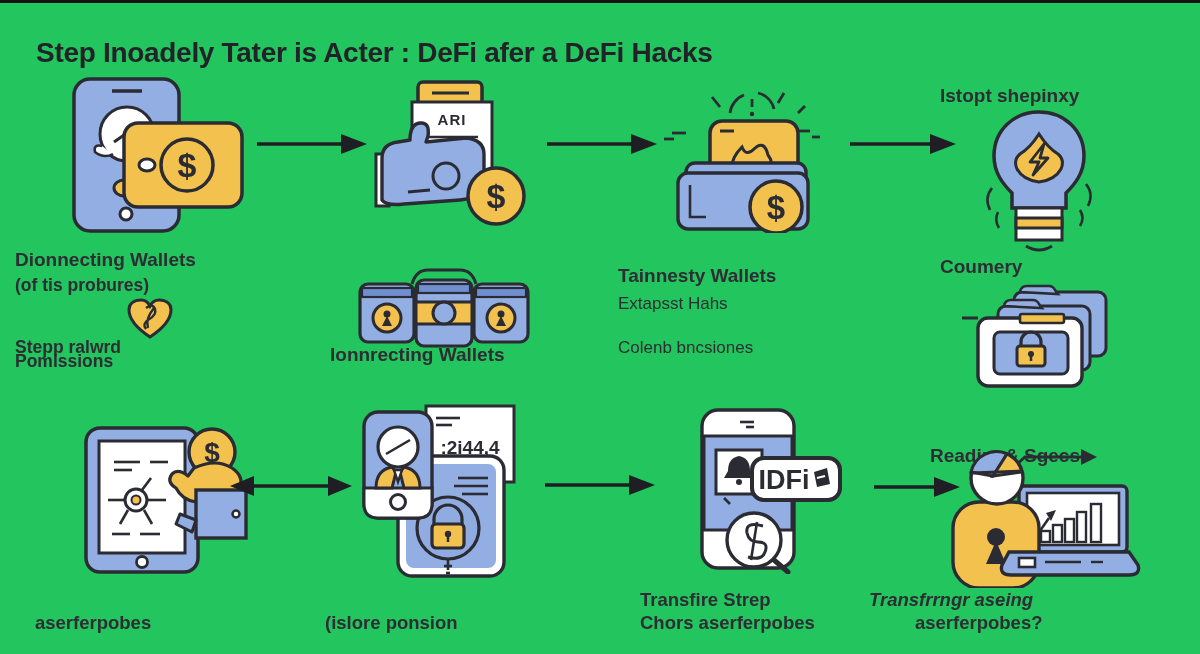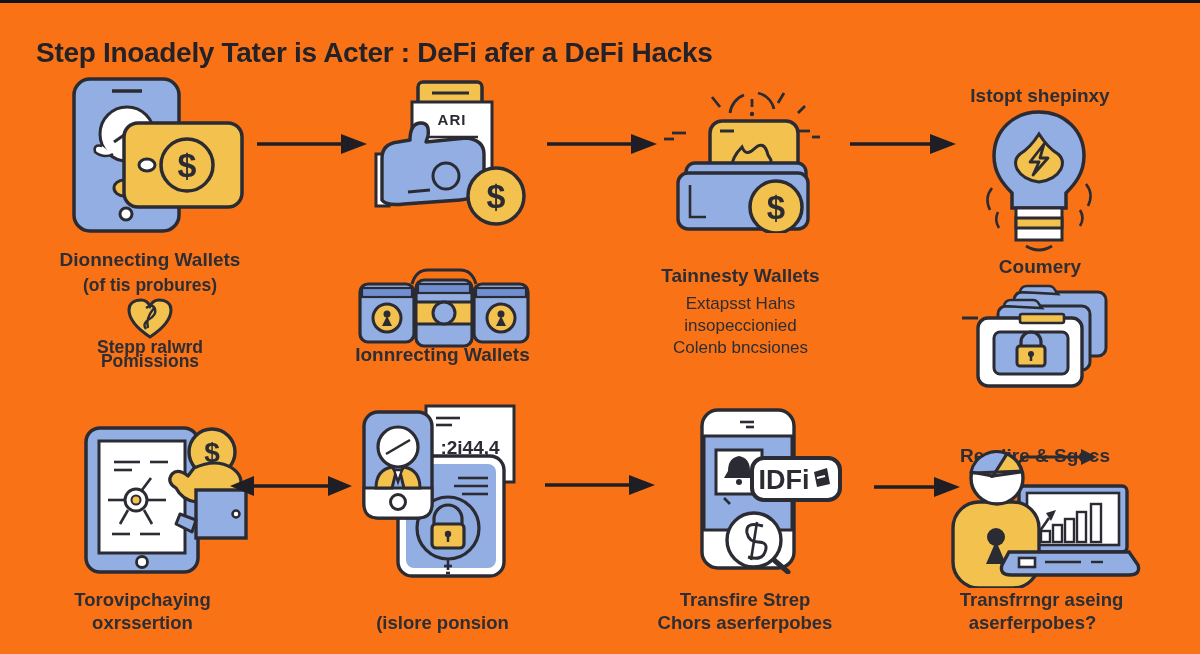--- a/index.html
+++ b/index.html
@@ -1,21 +1,21 @@
 <!DOCTYPE html>
 <html><head>
 <meta charset="utf-8">
 <style>
   html,body{margin:0;padding:0;background:#fff;}
   #canvas{
-    position:relative;width:1200px;height:654px;background:#f97316;overflow:hidden;
+    position:relative;width:1200px;height:654px;background:#22c55e;overflow:hidden;
     font-family:"Liberation Sans","DejaVu Sans",sans-serif;color:#2d2d33;
   }
   .abs{position:absolute;}
-  .lbl{position:absolute;text-align:center;color:#2d2d33;}
+  .lbl{position:absolute;color:#2d2d33;}
   .big{font-size:19px;font-weight:700;line-height:24px;}
   .med{font-size:17.5px;font-weight:600;line-height:22px;}
   .reg{font-size:17px;font-weight:500;line-height:22.5px;}
   .b2{font-size:18.5px;font-weight:700;line-height:24px;}
   .title{
     position:absolute;left:36px;top:18px;font-size:28px;font-weight:700;
     color:#222228;letter-spacing:-0.3px;
   }
   .topbar{position:absolute;left:0;top:0;width:1200px;height:3px;background:#141418;}
   svg{display:block;}
@@ -130,21 +130,20 @@
       <rect x="24" y="80" width="120" height="22" rx="9" fill="#93aee3" stroke="#2b2b33" stroke-width="3.4"></rect>
       <rect x="16" y="90" width="130" height="56" rx="10" fill="#93aee3" stroke="#2b2b33" stroke-width="3.4"></rect>
       <polyline points="28,102 28,134 44,134" fill="none" stroke="#2b2b33" stroke-width="2.6"></polyline>
       <circle cx="114" cy="124" r="26" fill="#f2c14e" stroke="#2b2b33" stroke-width="3.5"></circle>
       <text x="114" y="136" font-size="33" font-weight="bold" text-anchor="middle" fill="#2b2b33">$</text>
     </svg>
   </div>
 
   <div class="lbl reg" style="left:618px;top:293px;width:245px;">Extapsst Hahs</div>
   <div class="lbl big" style="left:618px;top:264px;width:245px;">Tainnesty Wallets</div>
-  <div class="lbl reg" style="left:618px;top:315px;width:245px;">insopeccionied</div>
   <div class="lbl reg" style="left:618px;top:337px;width:245px;">Colenb bncsiones</div>
 
   <div class="abs" style="left:848px;top:131px;">
     <svg width="108" height="26" viewBox="0 0 108 26">
       <line x1="2" y1="13" x2="84" y2="13" stroke="#1e1e24" stroke-width="3.5"></line>
       <polygon points="82,3 108,13 82,23" fill="#1e1e24"></polygon>
     </svg>
   </div>
 
   <div class="lbl big" style="left:940px;top:84px;width:200px;">Istopt shepinxy</div>
@@ -198,22 +197,21 @@
       <line x1="34" y1="116" x2="52" y2="116" stroke="#2b2b33" stroke-width="2.6"></line>
       <line x1="62" y1="116" x2="82" y2="116" stroke="#2b2b33" stroke-width="2.6"></line>
       <circle cx="134" cy="34" r="23" fill="#f2c14e" stroke="#2b2b33" stroke-width="3.4"></circle>
       <text x="134" y="44" font-size="28" font-weight="bold" text-anchor="middle" fill="#2b2b33">$</text>
       <path d="M98,70 Q88,64 94,56 Q100,50 110,58 L116,50 Q138,40 154,50 Q166,58 162,70 L160,80 L118,84 Q104,82 98,70 Z" fill="#f2c14e" stroke="#2b2b33" stroke-width="3.2" stroke-linejoin="round"></path>
       <rect x="118" y="72" width="50" height="48" fill="#93aee3" stroke="#2b2b33" stroke-width="3.4"></rect>
       <circle cx="158" cy="96" r="3.5" fill="#fff" stroke="#2b2b33" stroke-width="2.5"></circle>
       <polygon points="102,96 118,102 114,114 98,106" fill="#93aee3" stroke="#2b2b33" stroke-width="3" stroke-linejoin="round"></polygon>
     </svg>
   </div>
-  <div class="lbl b2" style="left:35px;top:588px;width:215px;">Torovipchaying</div>
-  <div class="lbl b2" style="left:35px;top:611px;width:215px;">oxrssertion</div>
+  <div class="lbl b2" style="left:35px;top:611px;width:215px;">aserferpobes</div>
 
   <div class="abs" style="left:228px;top:472px;">
     <svg width="126" height="28" viewBox="0 0 126 28">
       <polygon points="26,4 2,14 26,24" fill="#1e1e24"></polygon>
       <polygon points="100,4 124,14 100,24" fill="#1e1e24"></polygon>
       <line x1="20" y1="14" x2="106" y2="14" stroke="#1e1e24" stroke-width="3.5"></line>
     </svg>
   </div>
 
   <div class="abs" style="left:362px;top:400px;">
@@ -304,16 +302,16 @@
       <path d="M62,12 Q74,18 77,30 L48,34 Z" fill="#f2c14e" stroke="#2b2b33" stroke-width="3"></path>
       <line x1="27" y1="31" x2="78" y2="29" stroke="#2b2b33" stroke-width="3"></line>
       <circle cx="51" cy="95" r="9" fill="#2b2b33"></circle>
       <polygon points="51,99 41,122 61,122" fill="#2b2b33"></polygon>
       <path d="M64,110 h120 l9,13 q3,10 -9,10 H66 q-12,0 -9,-10 z" fill="#93aee3" stroke="#2b2b33" stroke-width="3.4"></path>
       <rect x="74" y="116" width="16" height="9" fill="#fff" stroke="#2b2b33" stroke-width="2.6"></rect>
       <line x1="100" y1="120" x2="136" y2="120" stroke="#2b2b33" stroke-width="2.4"></line>
       <line x1="146" y1="120" x2="158" y2="120" stroke="#2b2b33" stroke-width="2.4"></line>
     </svg>
   </div>
-  <div class="lbl b2" style="left:924px;top:588px;width:235px;">Transfrrngr aseing</div>
+  <div class="lbl b2" style="left:869px;top:588px;width:235px;font-style:italic;">Transfrrngr aseing</div>
   <div class="lbl b2" style="left:915px;top:611px;width:235px;">aserferpobes?</div>
 
 </div>
 
 </body></html>

